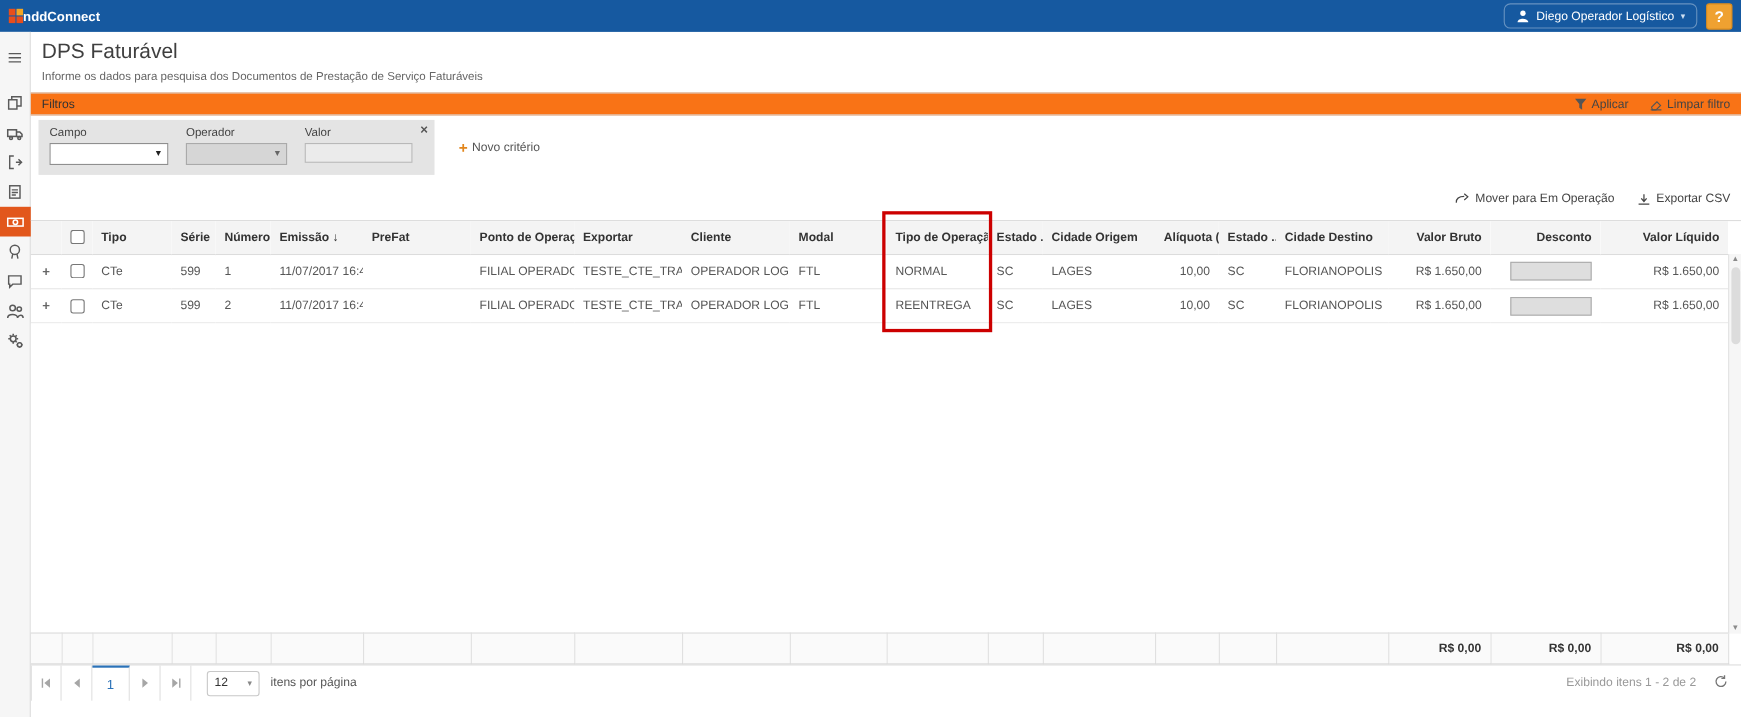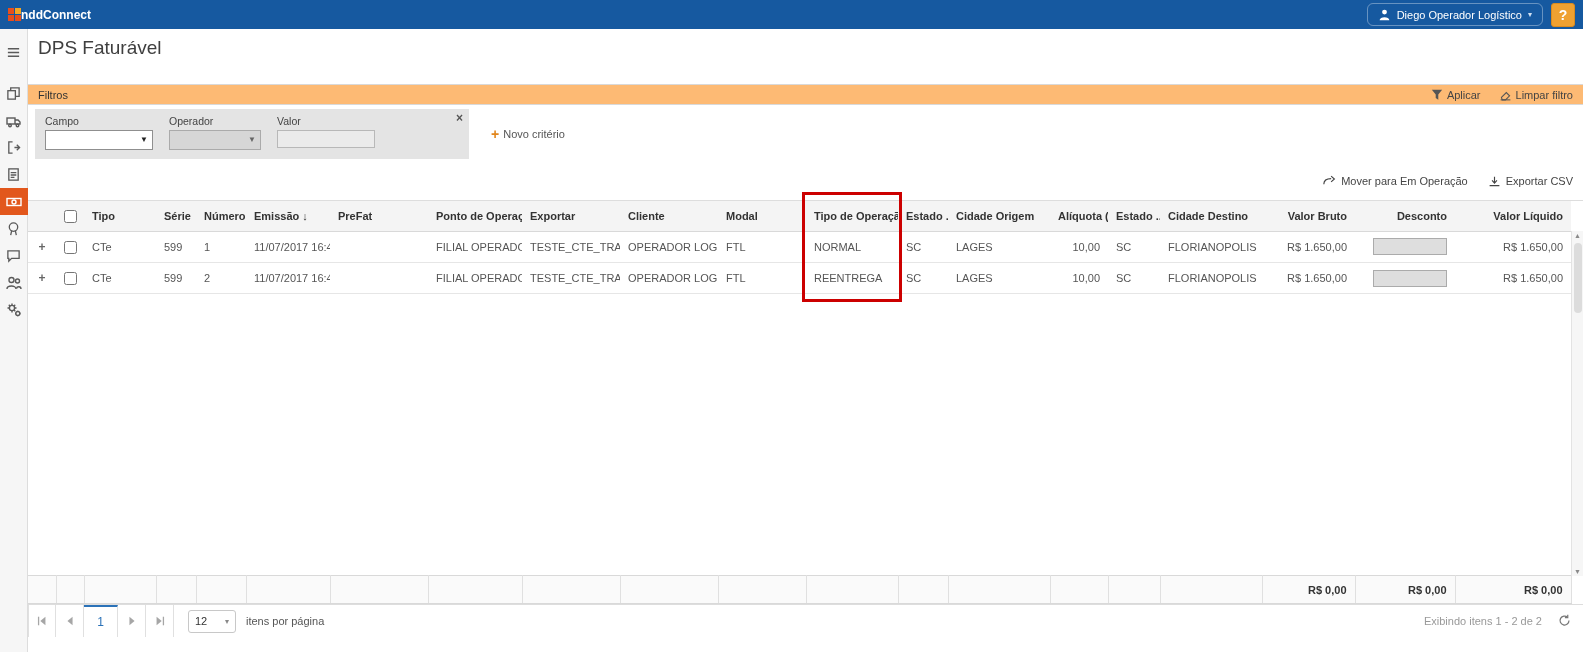--- a/index.html
+++ b/index.html
@@ -29,28 +29,28 @@
   .side-btn.active svg { stroke:#fff; }
   .side-gap { height:14px; }
 
   
   .main { position:absolute; left:28px; top:29px; width:1555px; height:623px; display:flex; flex-direction:column; }
 
   .page-head { height:55px; padding:8px 0 0 10px; }
   .page-title { font-size:19px; font-weight:400; color:#3f3f3f; }
   .page-sub { font-size:10.5px; color:#666; margin-top:5px; }
 
-  .filter-band { height:21px; background:#fdba74; border-top:1px solid #d9d9d9; border-bottom:1px solid #d9d9d9; display:flex; align-items:center; justify-content:space-between; padding:0 10px; }
+  .filter-band { height:21px; background:#f97316; border-top:1px solid #d9d9d9; border-bottom:1px solid #d9d9d9; display:flex; align-items:center; justify-content:space-between; padding:0 10px; }
   .filter-band-title { font-size:11px; color:#333; }
   .band-actions { display:flex; gap:18px; }
   .band-link { display:flex; align-items:center; gap:4px; color:#444; cursor:pointer; }
   .band-link svg { stroke:#555; fill:none; stroke-width:1.3; }
 
   .filter-body { height:57px; display:flex; align-items:center; }
-  .criteria-panel { position:relative; width:434px; height:50px; margin-left:7px; background:#e4e4e4; padding:6px 10px 0 10px; display:flex; gap:16px; }
+  .criteria-panel { position:relative; width:360px; height:50px; margin-left:7px; background:#e4e4e4; padding:6px 10px 0 10px; display:flex; gap:16px; }
   .crit-group { display:flex; flex-direction:column; gap:3px; }
   .crit-label { font-size:10.5px; color:#444; }
   .fake-select { height:20px; background:#fff; border:1px solid #8f8f8f; display:flex; align-items:center; justify-content:flex-end; padding-right:4px; cursor:pointer; }
   .fake-select .car { font-size:8px; color:#222; }
   .fake-select.disabled { background:#d6d6d6; border-color:#aaa; }
   .fake-select.disabled .car { color:#666; }
   .w-campo { width:108px; } .w-oper { width:92px; } 
   .fake-input { width:98px; height:18px; background:#ebebeb; border:1px solid #b8b8b8; }
   .crit-close { position:absolute; top:3px; right:6px; font-size:12px; font-weight:bold; color:#555; cursor:pointer; line-height:1; }
   .new-crit { display:flex; align-items:center; gap:4px; margin-left:22px; cursor:pointer; color:#555; }
@@ -188,20 +188,21 @@
         <circle cx="11.8" cy="11.5" r="2"></circle>
         <path d="M11.8,8.8 V9.8 M11.8,13.2 V14.2 M9.1,11.5 H10.1 M13.5,11.5 H14.5"></path>
       </svg>
   </div>
 </aside>
 
 <main class="main">
 
   <div class="page-head">
     <div class="page-title">DPS Faturável</div>
+    <div class="page-sub">Informe os dados para pesquisa dos Documentos de Prestação de Serviço Faturáveis</div>
   </div>
 
   <div class="filter-band">
     <span class="filter-band-title">Filtros</span>
     <div class="band-actions">
       <span class="band-link">
         <svg width="12" height="12" viewBox="0 0 14 14">
             <path d="M1,1 H13 L8.5,6.5 V12.5 L5.5,10.5 V6.5 Z" fill="#555" stroke="none"></path>
           </svg>
         <span>Aplicar</span>

